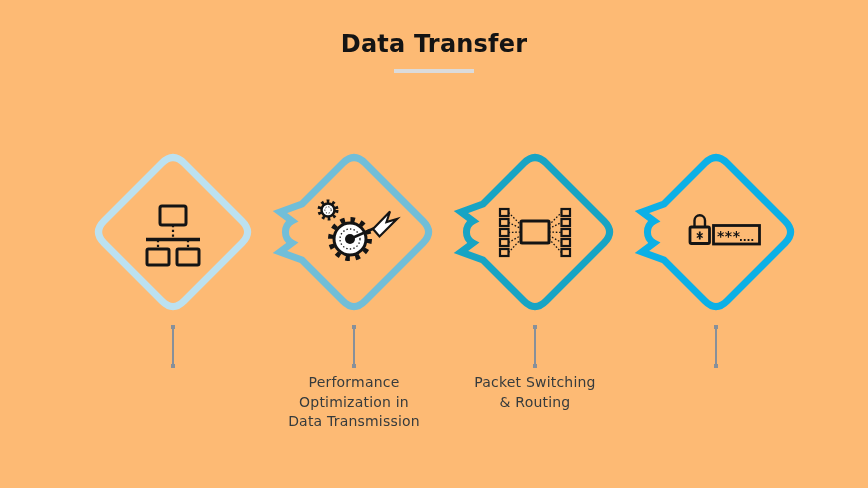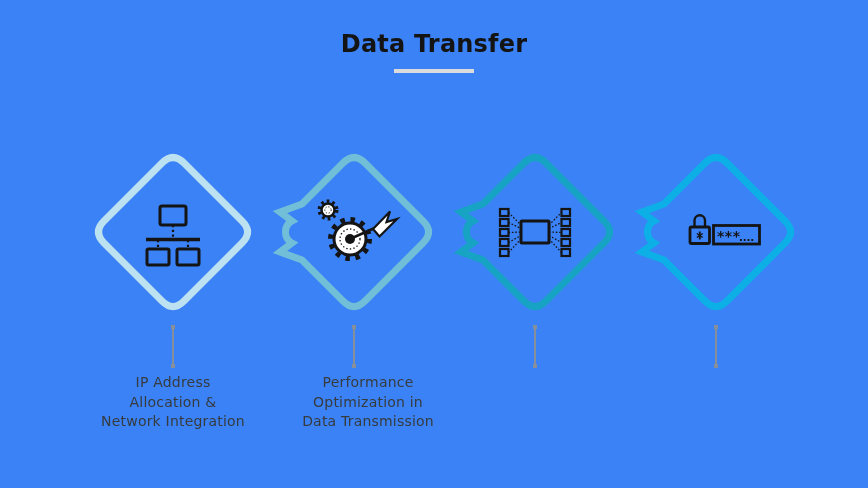--- a/index.html
+++ b/index.html
@@ -1,17 +1,17 @@
 <!DOCTYPE html>
 <html><head>
 <meta charset="utf-8">
 <style>
   html,body{margin:0;padding:0;background:#ffffff;}
   #canvas{
-    position:relative;width:868px;height:488px;background:#3b82f6;overflow:hidden;
+    position:relative;width:868px;height:488px;background:#fdba74;overflow:hidden;
     font-family:"DejaVu Sans","Liberation Sans",sans-serif;
   }
   .page-title{
     position:absolute;top:30px;left:0;width:868px;text-align:center;
     font-size:24px;font-weight:700;color:#141414;letter-spacing:.2px;
   }
   .title-underline{
     position:absolute;top:69px;left:394px;width:80px;height:4px;background:#dbdbdb;
   }
   .diamond-svg{position:absolute;top:142px;width:180px;height:180px;}
@@ -123,20 +123,19 @@
     <div class="dot"></div>
     <div class="rod"></div>
     <div class="dot"></div>
   </div>
   <div class="pin" style="left:713px">
     <div class="dot"></div>
     <div class="rod"></div>
     <div class="dot"></div>
   </div>
 
-  <div class="step-label" style="left:73px">IP Address
-Allocation &amp;
-Network Integration</div>
-  <div class="step-label" style="left:268px">Performance
+  <div class="step-label" style="left:254px">Performance
 Optimization in
 Data Transmission</div>
+  <div class="step-label" style="left:435px">Packet Switching
+&amp; Routing</div>
 
 </div>
 
 </body></html>

